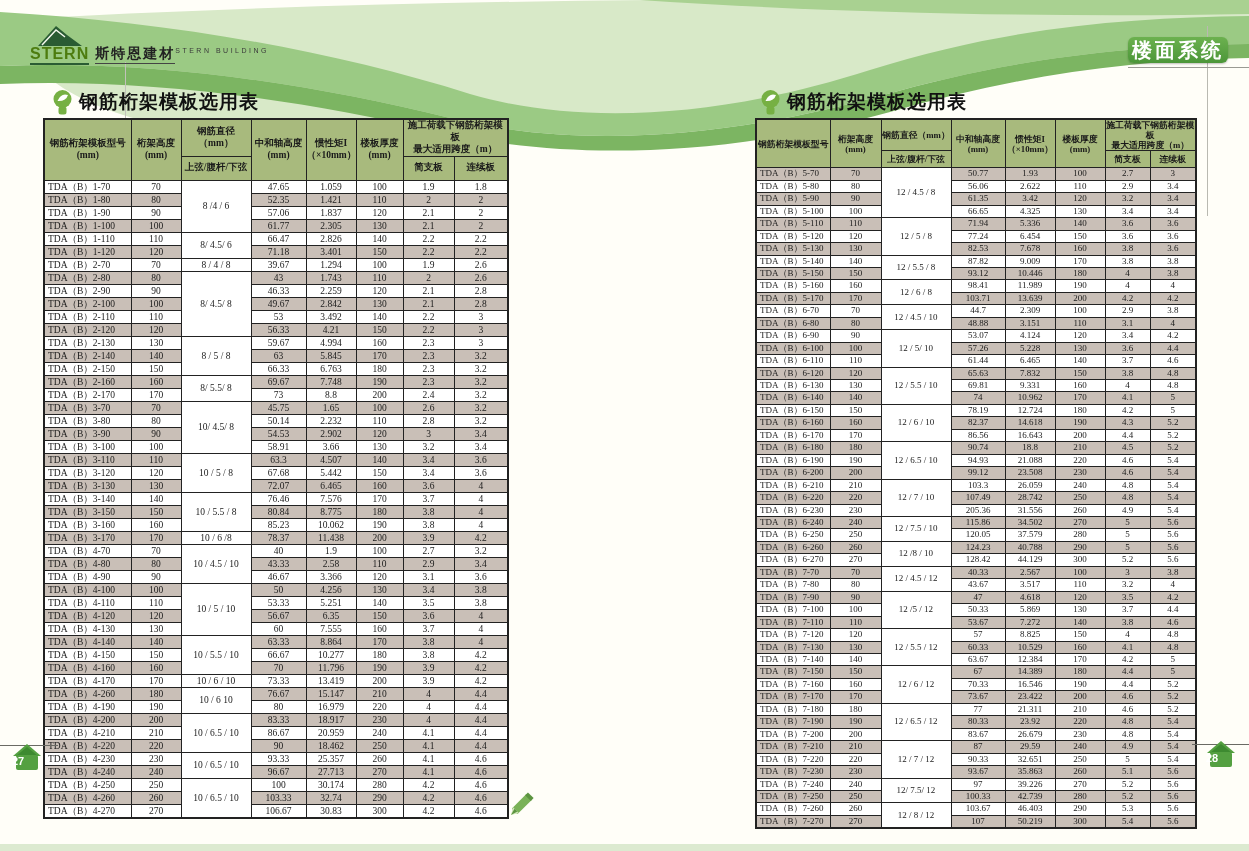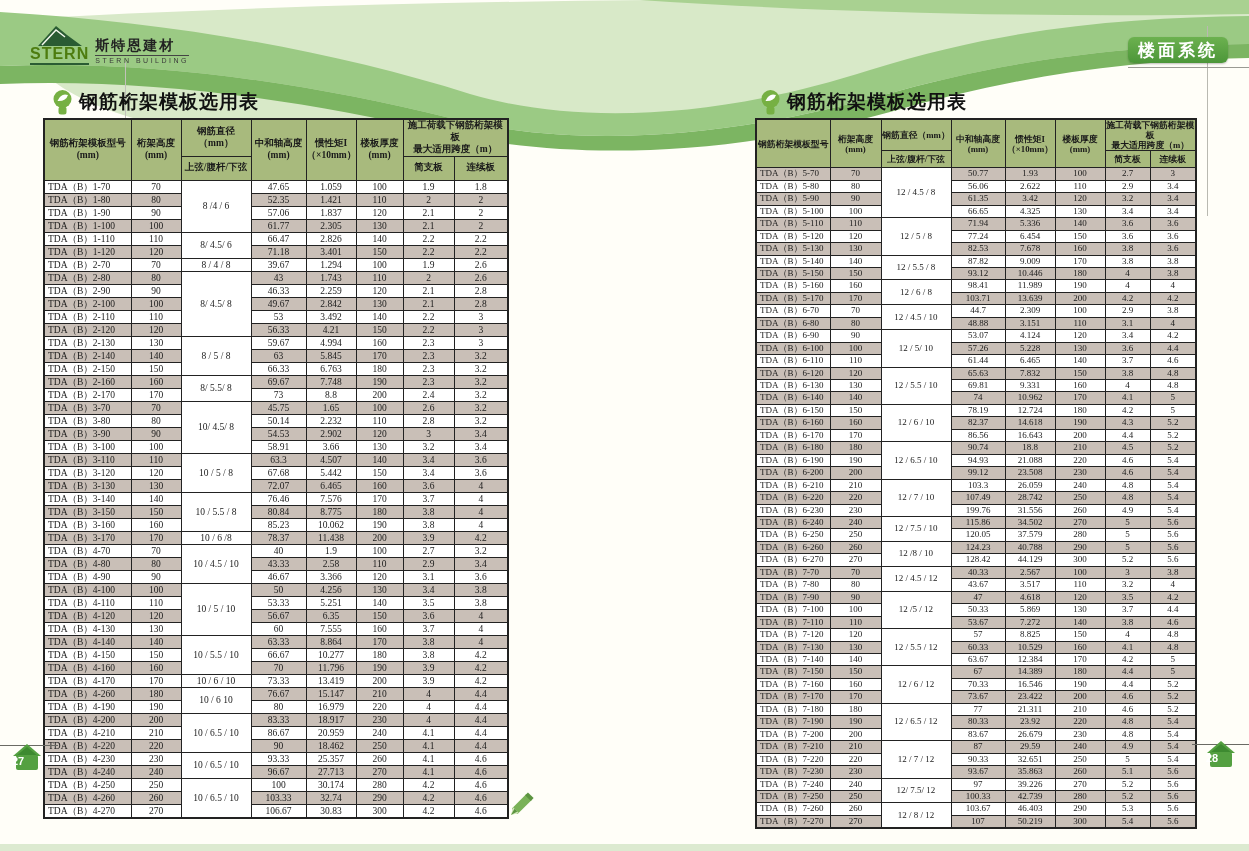--- a/index.html
+++ b/index.html
@@ -6,37 +6,37 @@
   body{
     position:relative;width:1249px;height:851px;overflow:hidden;
     background:#fffef8;font-family:"Liberation Serif",serif;color:#1a1a1a;
   }
   
   .banner{position:absolute;left:0;top:0;width:1249px;height:240px;pointer-events:none;}
   .badge{
     position:absolute;left:1128px;top:37px;width:100px;height:26px;border-radius:6px;
     background:linear-gradient(#6cb14f,#4c9639);
     display:flex;align-items:center;justify-content:center;
-    color:#fff;font-weight:bold;font-size:17px;letter-spacing:3px;
+    color:#fff;font-weight:bold;font-size:20px;letter-spacing:3px;
     font-family:"Liberation Sans",sans-serif;
     box-shadow:0 1px 2px rgba(0,0,0,.25);
   }
   .hline-r{position:absolute;left:1128px;top:67px;width:121px;height:1px;background:#9a9a93;}
   .vline-r{position:absolute;left:1207px;top:26px;width:1px;height:190px;background:#b9b9b1;}
   .vline-l{position:absolute;left:125px;top:62px;width:1px;height:123px;background:#c2c2ba;}
   .bottom-strip{position:absolute;left:0;top:844px;width:1249px;height:7px;background:#dcead0;}
 
   
   .logo{position:absolute;left:30px;top:24px;display:flex;align-items:flex-end;gap:6px;}
   .logo-left{display:flex;flex-direction:column;align-items:center;}
   .logo-word{
     font-family:"Liberation Sans",sans-serif;font-weight:bold;font-size:16px;color:#4d7c0f;
     letter-spacing:1px;line-height:1;border-bottom:2px solid #2a5c33;padding-bottom:1px;
   }
-  .logo-right{display:flex;flex-direction:column;padding-bottom:1px;}
+  .logo-right{display:flex;flex-direction:row;padding-bottom:1px;}
   .logo-cn{font-weight:bold;font-size:14px;color:#222;letter-spacing:2px;line-height:1.1;border-bottom:1px solid #444;padding-bottom:2px;}
   .logo-en{font-family:"Liberation Sans",sans-serif;font-size:7px;color:#3a3a3a;letter-spacing:2.5px;margin-top:1px;}
 
   
   .page-title{
     position:absolute;top:88px;height:28px;display:flex;align-items:center;gap:6px;
     font-weight:bold;font-size:19px;letter-spacing:1px;color:#111;
   }
   .lp .page-title{left:52px;} .rp .page-title{left:760px;}
 
@@ -944,21 +944,21 @@
           <td>220</td>
           <td>107.49</td>
           <td>28.742</td>
           <td>250</td>
           <td>4.8</td>
           <td>5.4</td>
         </tr>
         <tr>
           <td class="model">TDA（B）6-230</td>
           <td>230</td>
-          <td>199.76</td>
+          <td>205.36</td>
           <td>31.556</td>
           <td>260</td>
           <td>4.9</td>
           <td>5.4</td>
         </tr>
         <tr class="shade">
           <td class="model">TDA（B）6-240</td>
           <td>240</td>
           <td class="dia" rowspan="2">12 / 7.5 / 10</td>
           <td>115.86</td>

